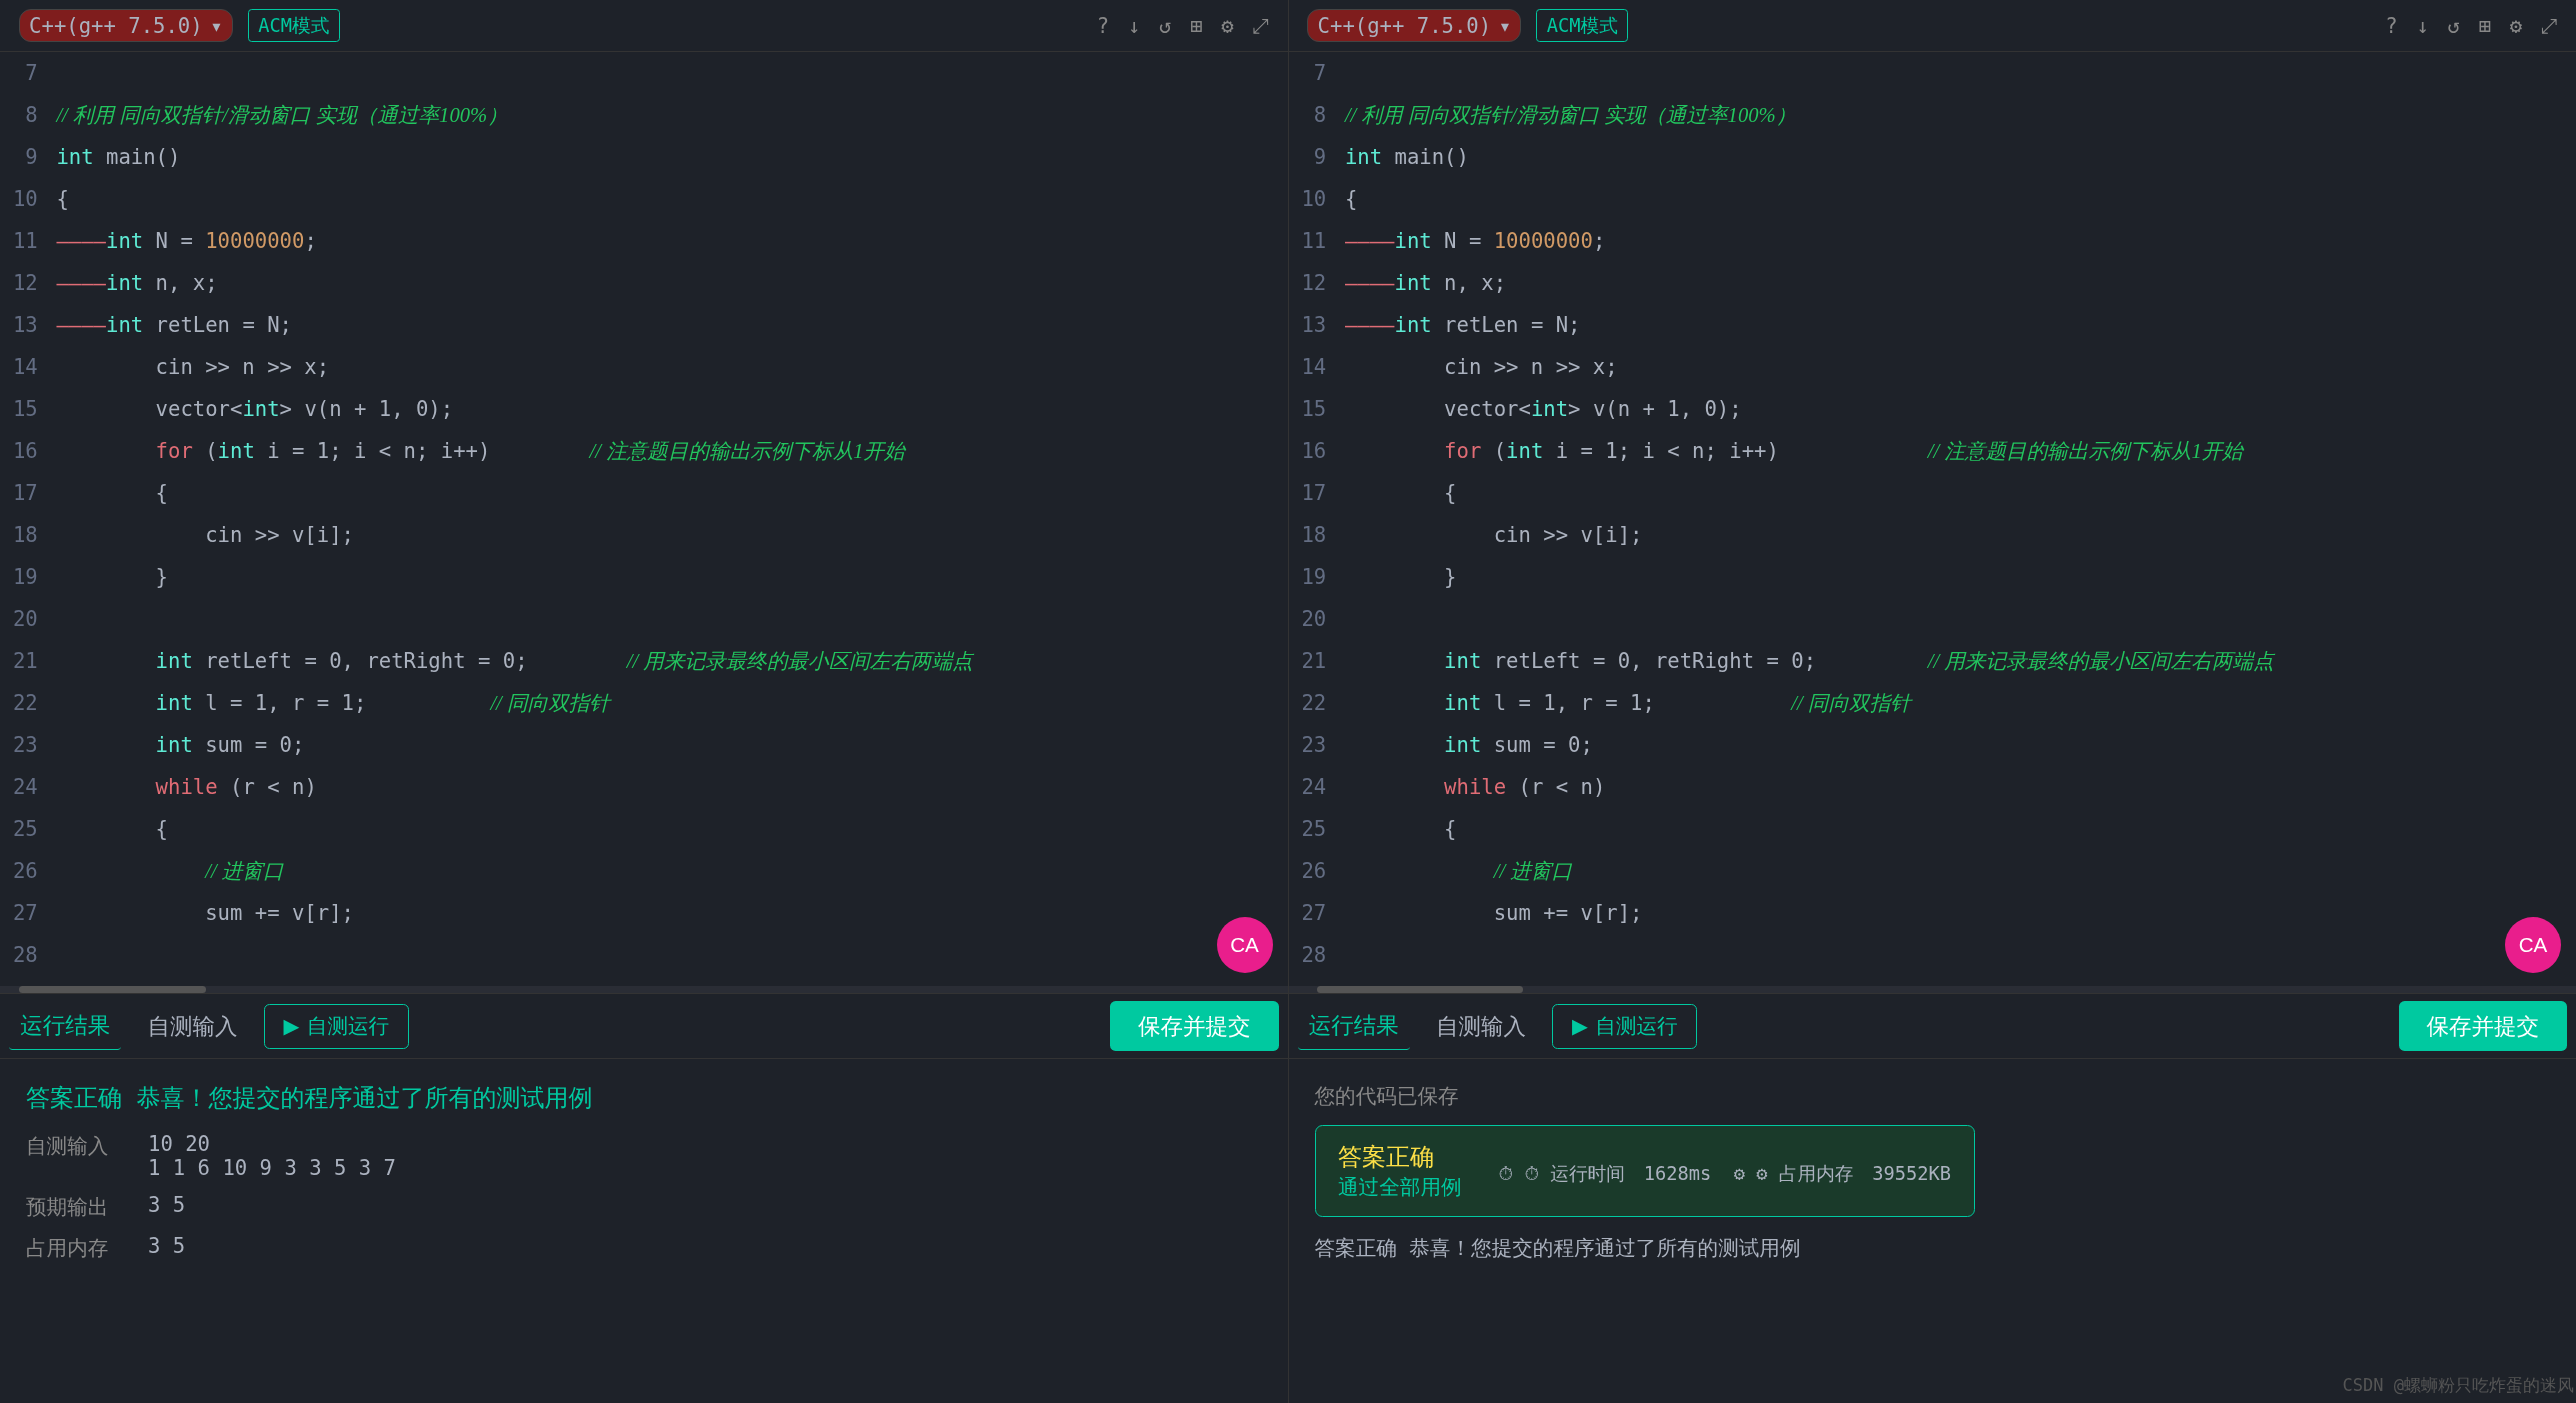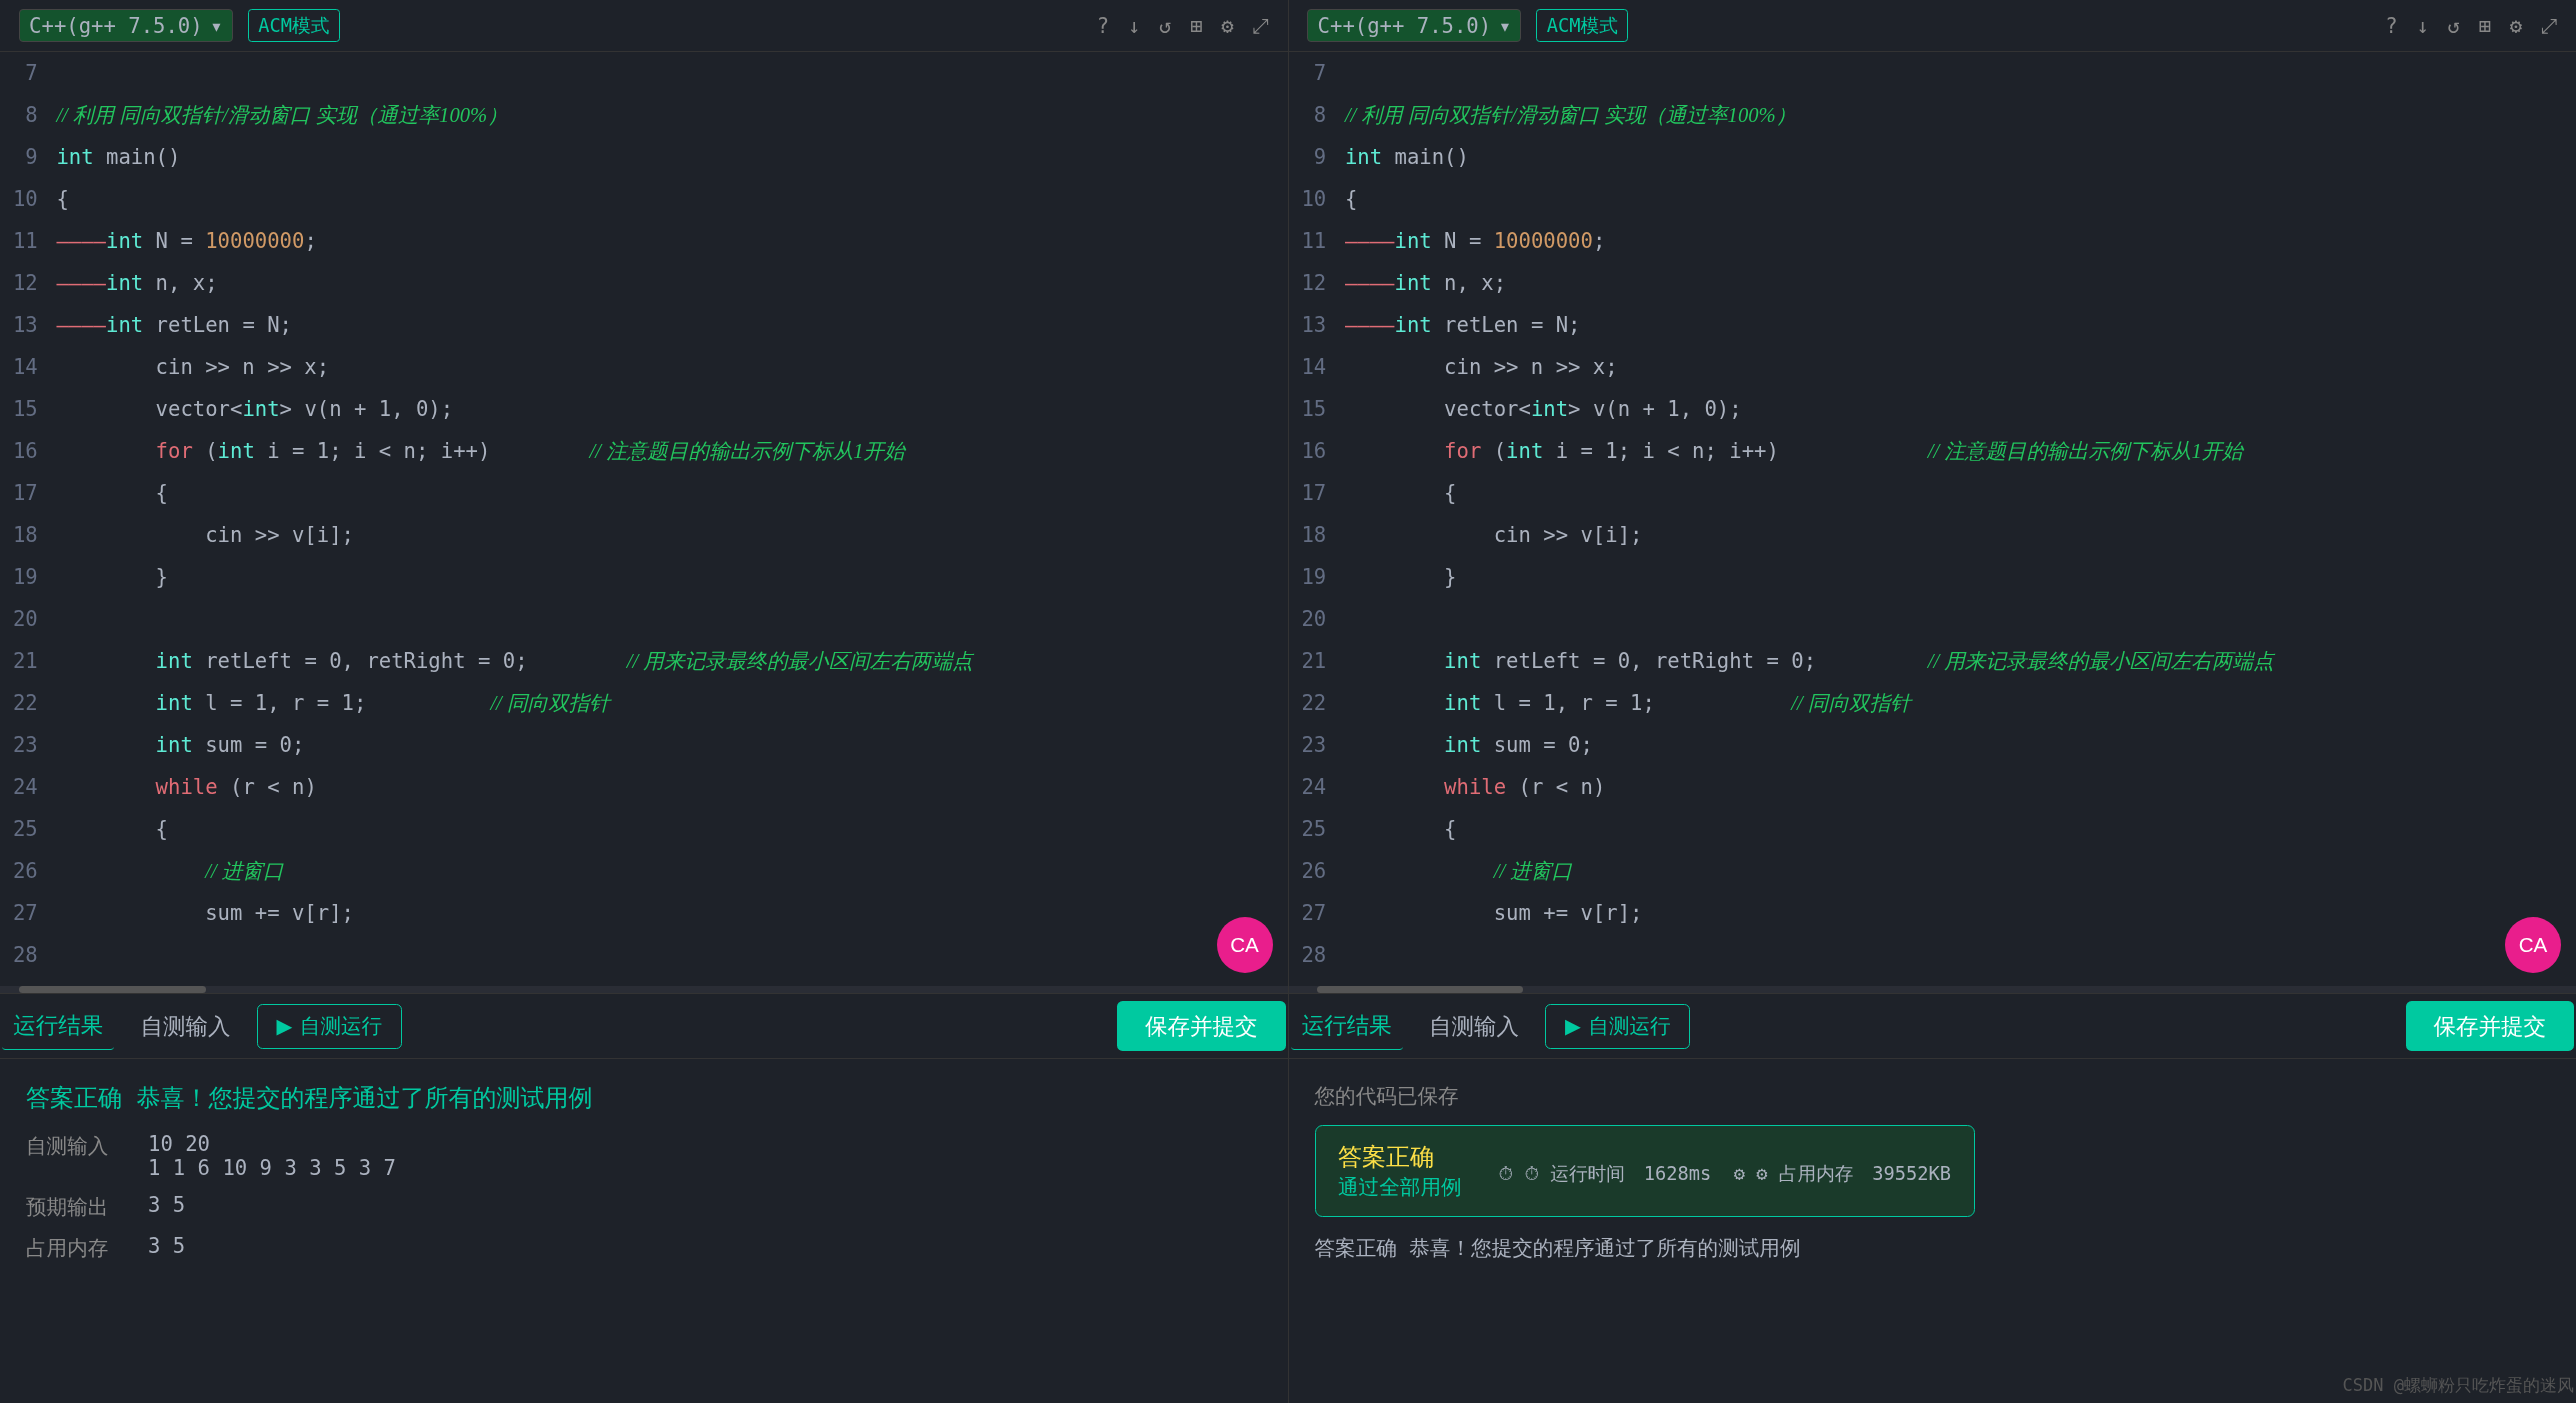--- a/index.html
+++ b/index.html
@@ -26,23 +26,23 @@
       align-items: center;
       padding: 0 18.7px;
       gap: 15px;
       flex: 1;
       border-right: 0.9px solid #333;
     }
     .toolbar-half:last-child { border-right: none; }
     .lang-select {
       display: flex;
       align-items: center;
-      background: #14532d;
+      background: #7f1d1d;
       border: 0.9px solid #444;
-      border-radius: 4px;
+      border-radius: 12px;
       padding: 3.7px 9.4px;
       color: #abb2bf;
       font-size: 20.6px;
       gap: 7.5px;
       cursor: pointer;
     }
     .acm-badge {
       background: transparent;
       border: 0.9px solid #00c9a0;
       color: #00c9a0;
@@ -136,21 +136,21 @@
       border-radius: 3.7px;
       left: 18.7px;
       width: 187px;
     }
 
     
     .bottom-toolbar {
       display: flex;
       height: 65px;
       align-items: center;
-      padding: 0 2px;
+      padding: 0 9px;
       gap: 15px;
       background: #1e2229;
       border-top: 0.9px solid #333;
     }
 
     .tab-btn {
       background: transparent;
       border: none;
       color: #abb2bf;
       font-size: 22.5px;

